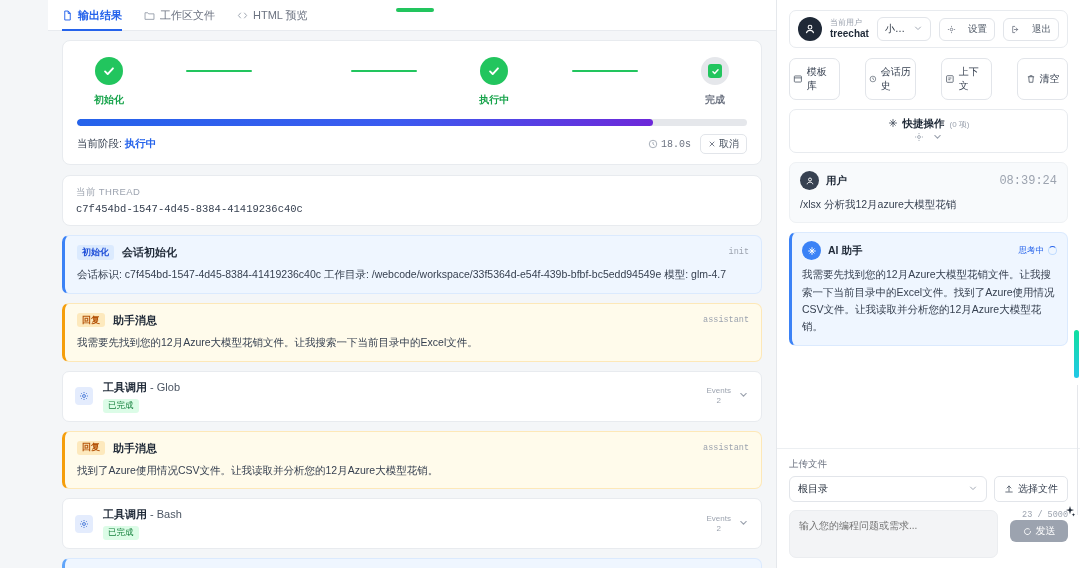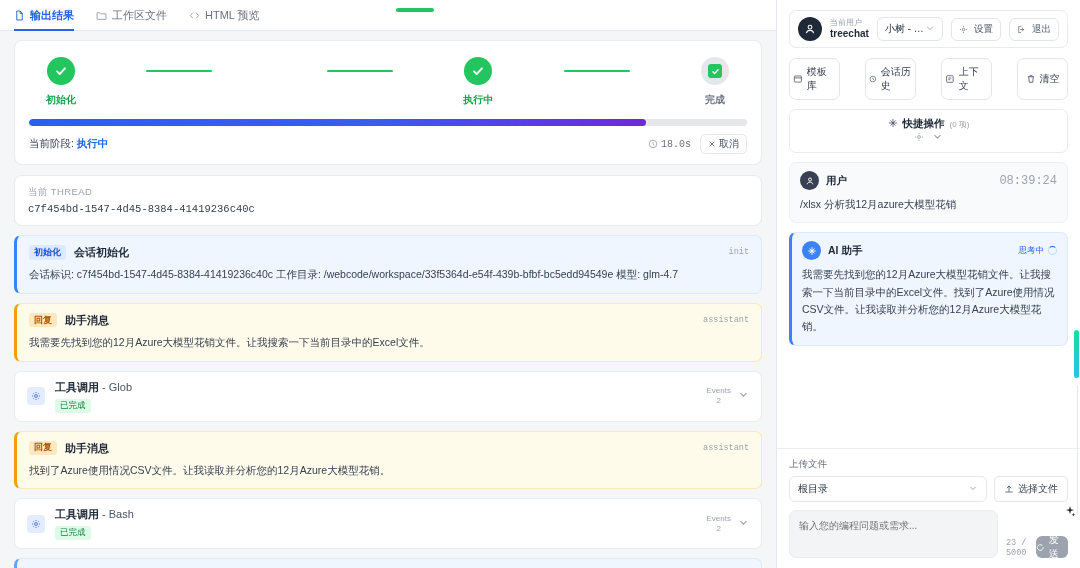--- a/index.html
+++ b/index.html
@@ -14,21 +14,21 @@
 
   
   .top-pill {
     position: absolute; left: 396px; top: 8px;
     width: 38px; height: 4px; border-radius: 3px;
     background: #22c55e; z-index: 30;
   }
 
   
   .left { width: 776px; height: 568px; background: #f4f6f8;
-          display: flex; flex-direction: column; position: relative; }
+          display: flex; flex-direction: column; position: relative; margin-left: 48px; }
 
   .tabbar {
     height: 31px; background: #ffffff; border-bottom: 1px solid #e8ebef;
     display: flex; align-items: center; padding: 0 14px; gap: 22px; flex: none;
   }
   .tab { display: flex; align-items: center; gap: 5px; font-size: 11px;
          color: #6b7280; height: 31px; cursor: pointer; }
   .tab.active { color: #2563eb; font-weight: bold; box-shadow: inset 0 -2px 0 #2563eb; }
   .tab .ic { width: 11px; height: 11px; display: inline-flex; align-items: center; justify-content: center; }
   .tab svg { display: block; }
@@ -111,21 +111,21 @@
               padding:6px 8px; background:#fff; }
   .avatar { width:24px; height:24px; border-radius:50%; background:#1f2937;
             display:flex; align-items:center; justify-content:center; flex:none; }
   .u-meta { line-height:1.25; }
   .u-k { font-size:8px; color:#9ca3af; }
   .u-v { font-size:10px; color:#1f2937; font-weight:bold; }
   .select { flex:1; display:flex; align-items:center; justify-content:space-between;
             border:1px solid #e2e5ea; border-radius:6px; padding:4px 7px; font-size:10px;
             color:#1f2937; background:#fff; cursor:pointer; min-width:0; }
   .select span.val { overflow:hidden; text-overflow:ellipsis; white-space:nowrap; }
-  .mini-btn { display:flex; align-items:center; gap:6px; border:1px solid #e2e5ea; border-radius:6px;
+  .mini-btn { display:flex; align-items:center; gap:12px; border:1px solid #e2e5ea; border-radius:6px;
               padding:4px 7px; font-size:9.5px; color:#4b5563; background:#fff; cursor:pointer; flex:none; }
 
   .quick-row { display:flex; gap:25px; margin-top:10px; }
   .qbtn { flex:1; display:flex; align-items:center; justify-content:center; gap:4px;
           border:1px solid #e2e5ea; border-radius:7px; padding:6px 3px; font-size:10px;
           color:#374151; background:#fff; cursor:pointer; }
 
   .quick-panel { margin-top:9px; border:1px solid #e8ebef; border-radius:7px; padding:7px 9px;
                  display:flex; align-items:center; justify-content:space-between;flex-direction:column; }
   .qp-left { display:flex; align-items:center; gap:5px; }
@@ -151,21 +151,21 @@
   .r-bottom { border-top:1px solid #eceff2; padding:9px 12px 10px 12px; }
   .up-label { font-size:9.5px; color:#6b7280; margin-bottom:5px; }
   .up-row { display:flex; gap:7px; align-items:center; }
   .file-sel { flex:1; display:flex; align-items:center; justify-content:space-between;
               border:1px solid #e2e5ea; border-radius:6px; padding:5px 8px; font-size:10px; color:#1f2937; cursor:pointer; }
   .pick-btn { display:flex; align-items:center; gap:4px; border:1px solid #e2e5ea; border-radius:5px;
               padding:5px 9px; font-size:10px; color:#374151; background:#fff; cursor:pointer; flex:none; }
   .compose { display:flex; gap:8px; margin-top:8px; align-items:stretch; }
   .ta { flex:1; background:#f3f4f6; border:1px solid #ebedf0; border-radius:7px; padding:8px 9px;
         font-size:10px; color:#9ca3af; height:48px; resize:none; font-family:"Liberation Sans",sans-serif; }
-  .send-col { width:62px; display:flex; flex-direction:row; align-items:flex-end; justify-content:flex-end; gap:5px; }
+  .send-col { width:62px; display:flex; flex-direction:column; align-items:flex-end; }
   .counter { font-size:8.5px; color:#9ca3af; font-family:"Liberation Mono","DejaVu Sans Mono",monospace; }
   .send-btn { width:58px; height:22px; border-radius:6px; background:#9ca3af; color:#fff;
               font-size:10px; display:flex; align-items:center; justify-content:center; gap:4px; cursor:pointer; }
   .sparkle { position:absolute; right:4px; top:505px; color:#1f2937; font-size:12px; }
 
   
   .edge-sb { position:absolute; right:1px; top:330px; width:5px; height:48px; border-radius:3px;
              background: linear-gradient(180deg,#10e0a0,#22c8e8); }
   .edge-line { position:absolute; right:2px; top:385px; width:1px; height:130px; background:#e5e7eb; }
 </style>

